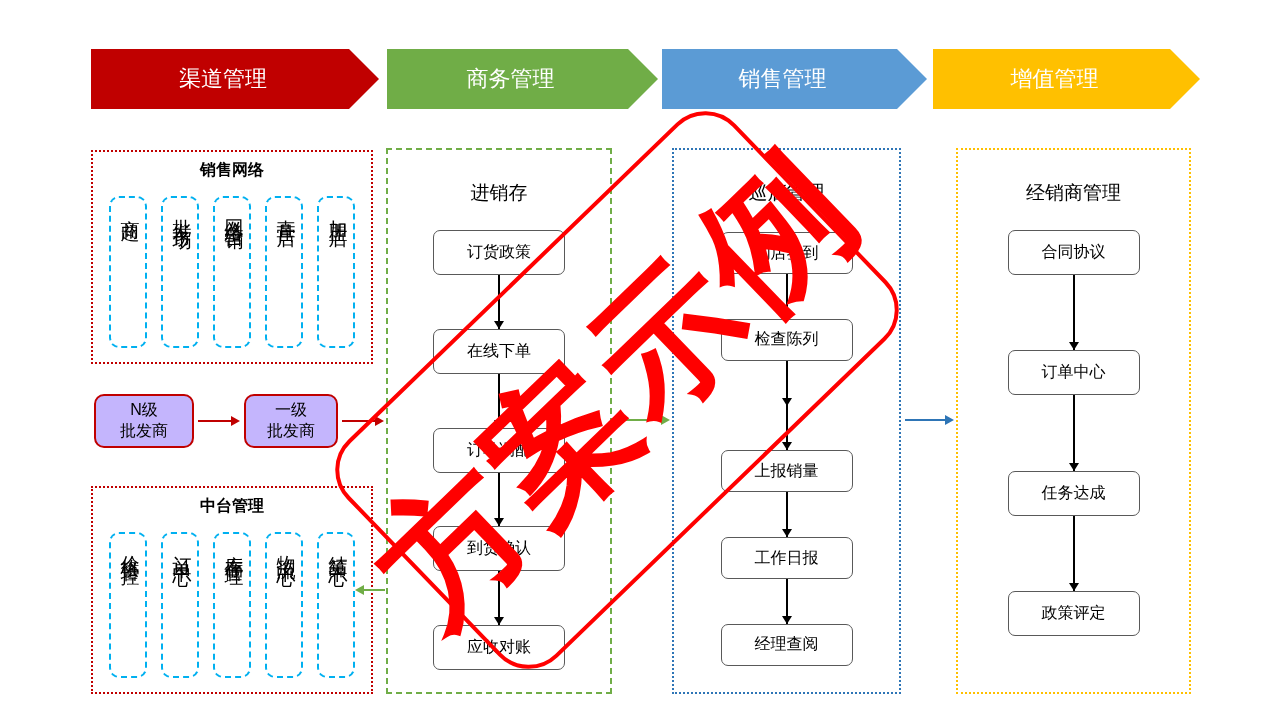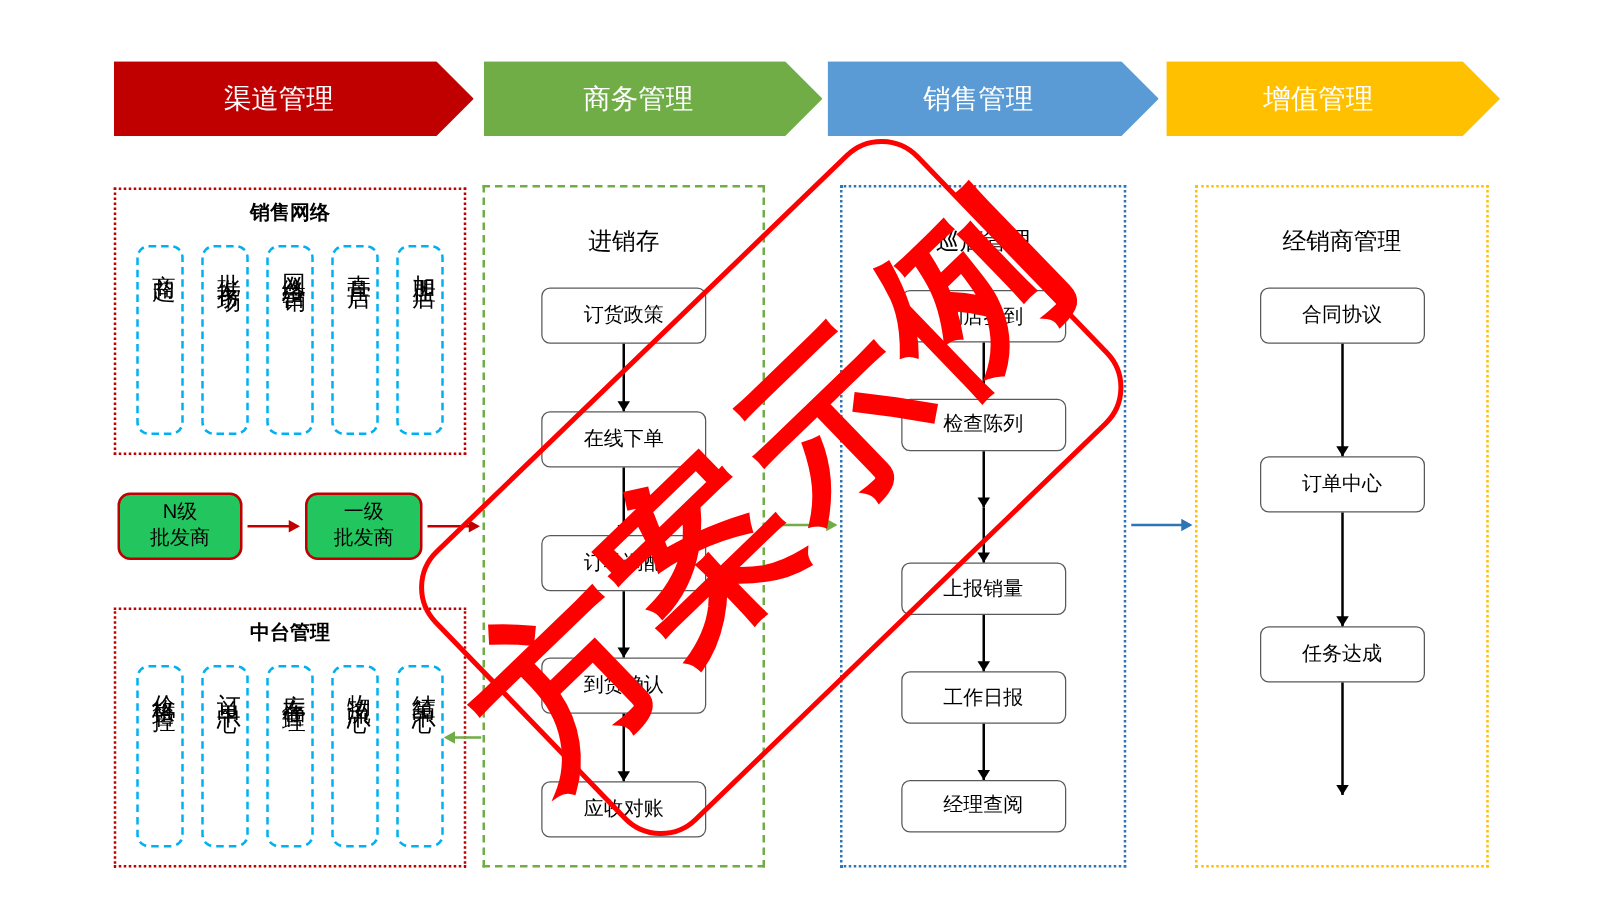--- a/index.html
+++ b/index.html
@@ -21,21 +21,21 @@
   .red-frame { border:2px dotted #C00000; }
   .sales-net { left:75px; top:150px; width:282px; height:214px; }
   .mid-plat  { left:75px; top:486px; width:282px; height:208px; }
   .section-title { text-align:center; padding-top:8px; font-size:16px; font-weight:bold; }
   .v-items { position:absolute; left:16px; right:16px; top:44px; bottom:14px; display:flex; justify-content:space-between; }
   .v-item { width:38px; border:2px dashed #00B0F0; border-radius:10px; background:#fff;
             writing-mode:vertical-rl; text-orientation:upright; font-size:19px; line-height:30px;
             letter-spacing:4px; padding-top:6px; }
 
   
-  .wbox { position:absolute; border:2px solid #C00000; border-radius:10px; background:#22c55e;
+  .wbox { position:absolute; border:2px solid #C00000; border-radius:10px; background:#c4b5fd;
           display:flex; align-items:center; justify-content:center; text-align:center;
           font-size:16px; line-height:1.3; white-space:pre-line; }
   .n-level { left:78px; top:394px; width:100px; height:54px; }
   .first-level { left:228px; top:394px; width:94px; height:54px; }
 
   
   .col-frame { position:absolute; top:148px; height:546px; background:transparent; }
   .psi    { left:370px; width:226px; border:2px dashed #70AD47; }
   .patrol { left:656px; width:229px; border:2px dotted #2E75B6; }
   .dist   { left:940px; width:235px; border:2px dotted #FFC000; }
@@ -153,20 +153,21 @@
 
   <div class="frame col-frame dist">
     <div class="col-title">经销商管理</div>
     <div class="flow">
       <div class="step">合同协议</div>
       <div class="flow-arrow"></div>
       <div class="step">订单中心</div>
       <div class="flow-arrow"></div>
       <div class="step">任务达成</div>
       <div class="flow-arrow"></div>
+      <div class="step">政策评定</div>
     </div>
   </div>
 
   <div class="h-arrow a-green arrow-psi-patrol"></div>
   <div class="h-arrow a-blue arrow-patrol-dist"></div>
   <div class="h-arrow a-green point-left arrow-psi-mid"></div>
 
   <div class="wm-rect"></div>
   <div class="wm-text">方案示例</div>
 

